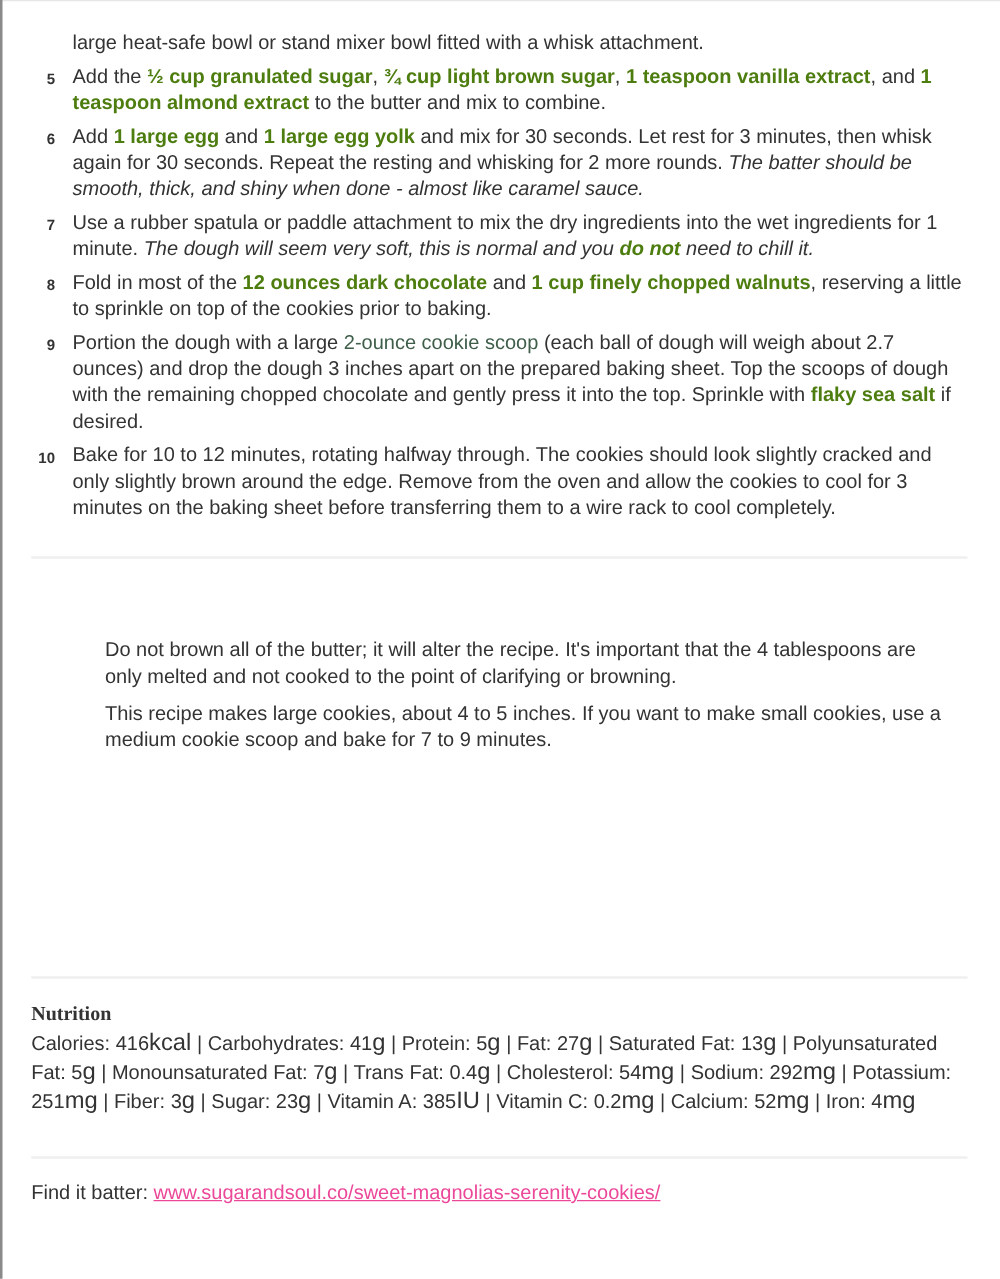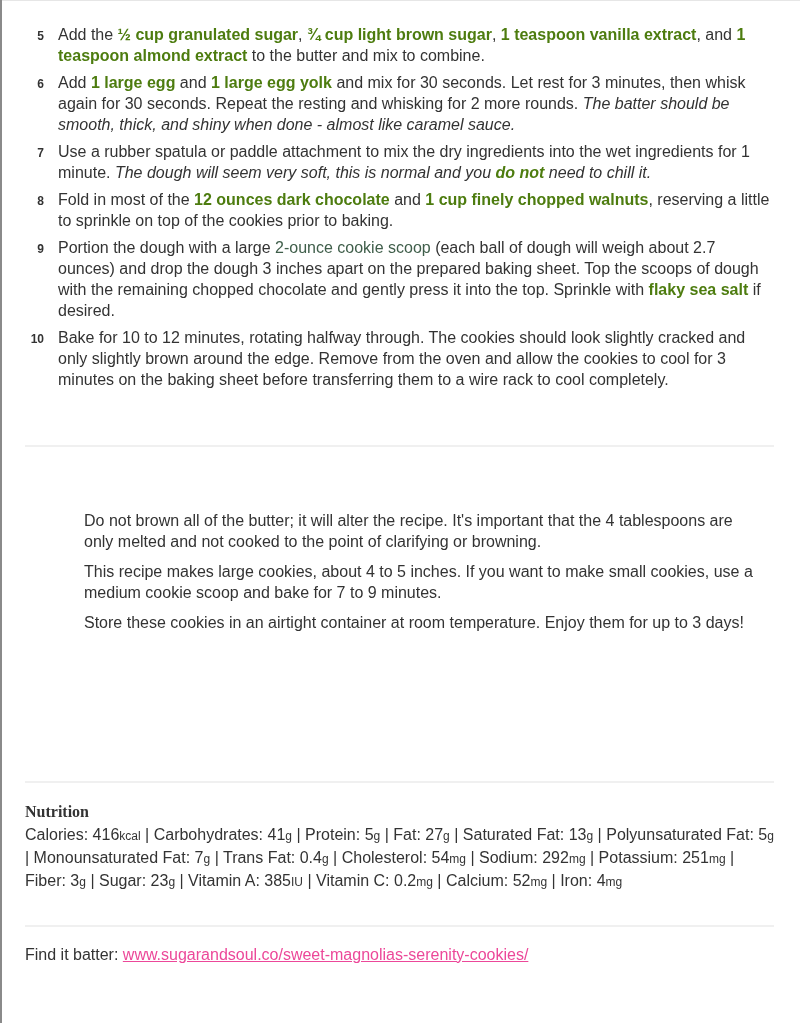--- a/index.html
+++ b/index.html
@@ -52,48 +52,50 @@
   .nutrition {
     position: absolute; left: 25px; top: 800px; width: 750px;
   }
   .nutrition h3 {
     margin: 0; font-family: "Liberation Serif", "DejaVu Serif", serif;
     font-size: 16px; font-weight: bold; color: #333; line-height: 24px;
   }
   .nutrition .facts {
     font-size: 16px; line-height: 22px; margin-top: 0px;
   }
-  .nutrition .unit { font-size: 12px; }
+  .nutrition .unit { font-size: 19px; }
   .find {
     position: absolute; left: 25px; top: 944px; font-size: 16px; line-height: 21px;
   }
   .find a { color: #ec4899; text-decoration: underline; }
 </style>
 </head>
 <body>
 
 <div class="frame-top"></div>
 <div class="frame-left"></div>
 
 <div class="page">
   <ol class="steps">
+    <li class="step cont">
+      <span>large heat-safe bowl or stand mixer bowl fitted with a whisk attachment.</span>
+    </li>
   <li class="step"><span class="num">5</span><span>Add the </span><b>½ cup granulated sugar</b><span>, </span><b>¾ cup light brown sugar</b><span>, </span><b>1 teaspoon vanilla extract</b><span>, and </span><b>1 teaspoon almond extract</b><span> to the butter and mix to combine.</span></li>
       <li class="step"><span class="num">6</span><span>Add </span><b>1 large egg</b><span> and </span><b>1 large egg yolk</b><span> and mix for 30 seconds. Let rest for 3 minutes, then whisk again for 30 seconds. Repeat the resting and whisking for 2 more rounds. </span><i>The batter should be smooth, thick, and shiny when done - almost like caramel sauce.</i></li>
       <li class="step"><span class="num">7</span><span>Use a rubber spatula or paddle attachment to mix the dry ingredients into the wet ingredients for 1 minute. </span><i>The dough will seem very soft, this is normal and you </i><i><b>do not</b></i><i> need to chill it.</i></li>
       <li class="step"><span class="num">8</span><span>Fold in most of the </span><b>12 ounces dark chocolate</b><span> and </span><b>1 cup finely chopped walnuts</b><span>, reserving a little to sprinkle on top of the cookies prior to baking.</span></li>
       <li class="step"><span class="num">9</span><span>Portion the dough with a large </span><a>2-ounce cookie scoop</a><span> (each ball of dough will weigh about 2.7 ounces) and drop the dough 3 inches apart on the prepared baking sheet. Top the scoops of dough with the remaining chopped chocolate and gently press it into the top. Sprinkle with </span><b>flaky sea salt</b><span> if desired.</span></li>
       <li class="step"><span class="num">10</span><span>Bake for 10 to 12 minutes, rotating halfway through. The cookies should look slightly cracked and only slightly brown around the edge. Remove from the oven and allow the cookies to cool for 3 minutes on the baking sheet before transferring them to a wire rack to cool completely.</span></li>
     </ol>
 
   <div class="divider" style="top:445px;"></div>
 
   <div class="notes">
       <p>Do not brown all of the butter; it will alter the recipe. It's important that the 4 tablespoons are only melted and not cooked to the point of clarifying or browning.</p>
       <p>This recipe makes large cookies, about 4 to 5 inches. If you want to make small cookies, use a medium cookie scoop and bake for 7 to 9 minutes.</p>
-      <p>Store these cookies in an airtight container at room temperature. Enjoy them for up to 3 days!</p>
     </div>
 
   <div class="divider" style="top:781px;"></div>
 
   <div class="nutrition">
     <h3>Nutrition</h3>
     <div class="facts"><span><span>Calories: </span><span>416</span><span class="unit">kcal</span></span> | <span><span>Carbohydrates: </span><span>41</span><span class="unit">g</span></span> | <span><span>Protein: </span><span>5</span><span class="unit">g</span></span> | <span><span>Fat: </span><span>27</span><span class="unit">g</span></span> | <span><span>Saturated Fat: </span><span>13</span><span class="unit">g</span></span> | <span><span>Polyunsaturated Fat: </span><span>5</span><span class="unit">g</span></span> | <span><span>Monounsaturated Fat: </span><span>7</span><span class="unit">g</span></span> | <span><span>Trans Fat: </span><span>0.4</span><span class="unit">g</span></span> | <span><span>Cholesterol: </span><span>54</span><span class="unit">mg</span></span> | <span><span>Sodium: </span><span>292</span><span class="unit">mg</span></span> | <span><span>Potassium: </span><span>251</span><span class="unit">mg</span></span> | <span><span>Fiber: </span><span>3</span><span class="unit">g</span></span> | <span><span>Sugar: </span><span>23</span><span class="unit">g</span></span> | <span><span>Vitamin A: </span><span>385</span><span class="unit">IU</span></span> | <span><span>Vitamin C: </span><span>0.2</span><span class="unit">mg</span></span> | <span><span>Calcium: </span><span>52</span><span class="unit">mg</span></span> | <span><span>Iron: </span><span>4</span><span class="unit">mg</span></span></div>
   </div>
 
   <div class="divider" style="top:925px;"></div>

